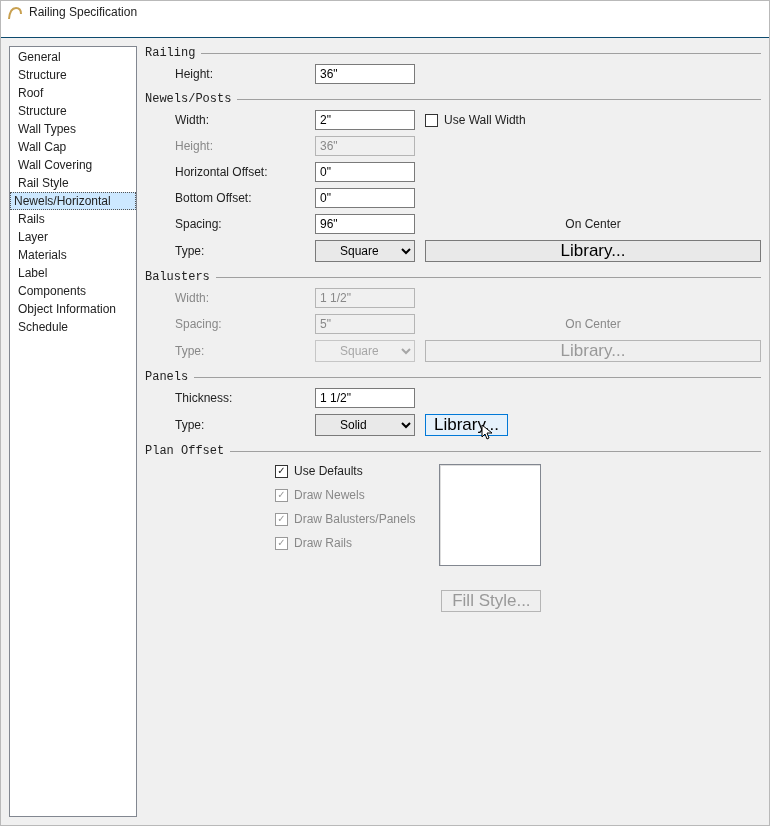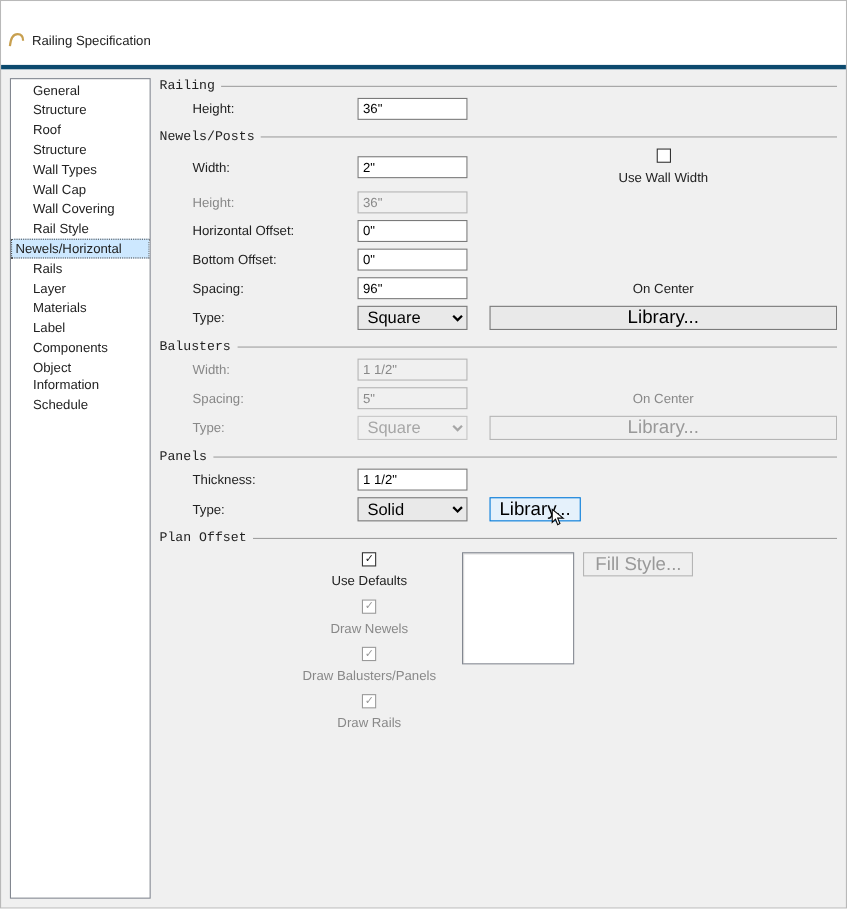--- a/index.html
+++ b/index.html
@@ -18,24 +18,24 @@
     height: 826px;
     border: 1px solid #b9b9b9;
     box-sizing: border-box;
     background: #F0F0F0;
     display: flex;
     flex-direction: column;
   }
   .titlebar {
     height: 28px;
     display: flex;
-    align-items: flex-end;
-    padding: 15px 6px;
-    background: #fff;
-    border-bottom: 4px solid #0c4a6e;
+    align-items: flex-start;
+    padding: 4px 6px;
+    background: #fff;
+    border-bottom: 1px solid #0c4a6e;
   }
   .titlebar .icon {
     width: 16px;
     height: 16px;
     margin-right: 6px;
     display: inline-flex;
   }
   .body {
     flex: 1;
     display: flex;
@@ -44,21 +44,21 @@
   }
   .sidebar {
     width: 128px;
     background: #fff;
     border: 1px solid #828790;
     box-sizing: border-box;
     padding: 1px 0;
     overflow: auto;
   }
   .sidebar .item {
-    padding: 1px 20px;
+    padding: 1px 8px;
     line-height: 16px;
     cursor: default;
   }
   .sidebar .item.selected {
     background: #cde8ff;
     border: 1px dotted #555;
     padding: 0 3px;
   }
   .content {
     flex: 1;
@@ -76,21 +76,21 @@
   }
   .group-header .line {
     flex: 1;
     height: 1px;
     background: #a0a0a0;
   }
   .row {
     display: grid;
     grid-template-columns: 130px 100px auto;
     align-items: center;
-    column-gap: 20px;
+    column-gap: 10px;
     margin-bottom: 6px;
     padding-left: 30px;
   }
   .label {
     text-align: left;
     color: #222;
   }
   .label.disabled {
     color: #888;
   }
@@ -106,23 +106,23 @@
   input.text.disabled {
     background: #f0f0f0;
     color: #888;
     border-color: #b5b5b5;
   }
   select.combo {
     height: 22px;
     box-sizing: border-box;
     border: 1px solid #7a7a7a;
     font-family: inherit;
-    font-size: 15px;
+    font-size: 12px;
     background: #e9e9e9;
-    padding: 0 4px;
+    padding: 0 20px;
   }
   select.combo.disabled {
     background: #f0f0f0;
     color: #888;
     border-color: #b5b5b5;
   }
   button.btn {
     height: 22px;
     min-width: 70px;
     box-sizing: border-box;
@@ -140,21 +140,20 @@
     cursor: default;
   }
   button.btn.hover {
     border-color: #0078d7;
     background: #e5f1fb;
   }
   .checkbox {
     display: inline-flex;
     align-items: center;
     gap: 6px;
-    flex-direction: column;
   }
   .chk {
     width: 13px;
     height: 13px;
     box-sizing: border-box;
     border: 1px solid #333;
     background: #fff;
     display: inline-flex;
     align-items: center;
     justify-content: center;
@@ -171,23 +170,23 @@
     padding-left: 130px;
     margin-top: 6px;
   }
   .plan-checks {
     display: flex;
     flex-direction: column;
     gap: 10px;
   }
   .preview-col {
     display: flex;
-    flex-direction: row;
-    align-items: flex-start;
-    gap: 8px;
+    flex-direction: column;
+    align-items: flex-end;
+    gap: 24px;
   }
   .preview {
     width: 100px;
     height: 100px;
     background: #fff;
     border: 1px solid #828790;
     box-shadow: inset 1px 1px 0 #ddd;
   }
   .after-label {
     color: #222;

